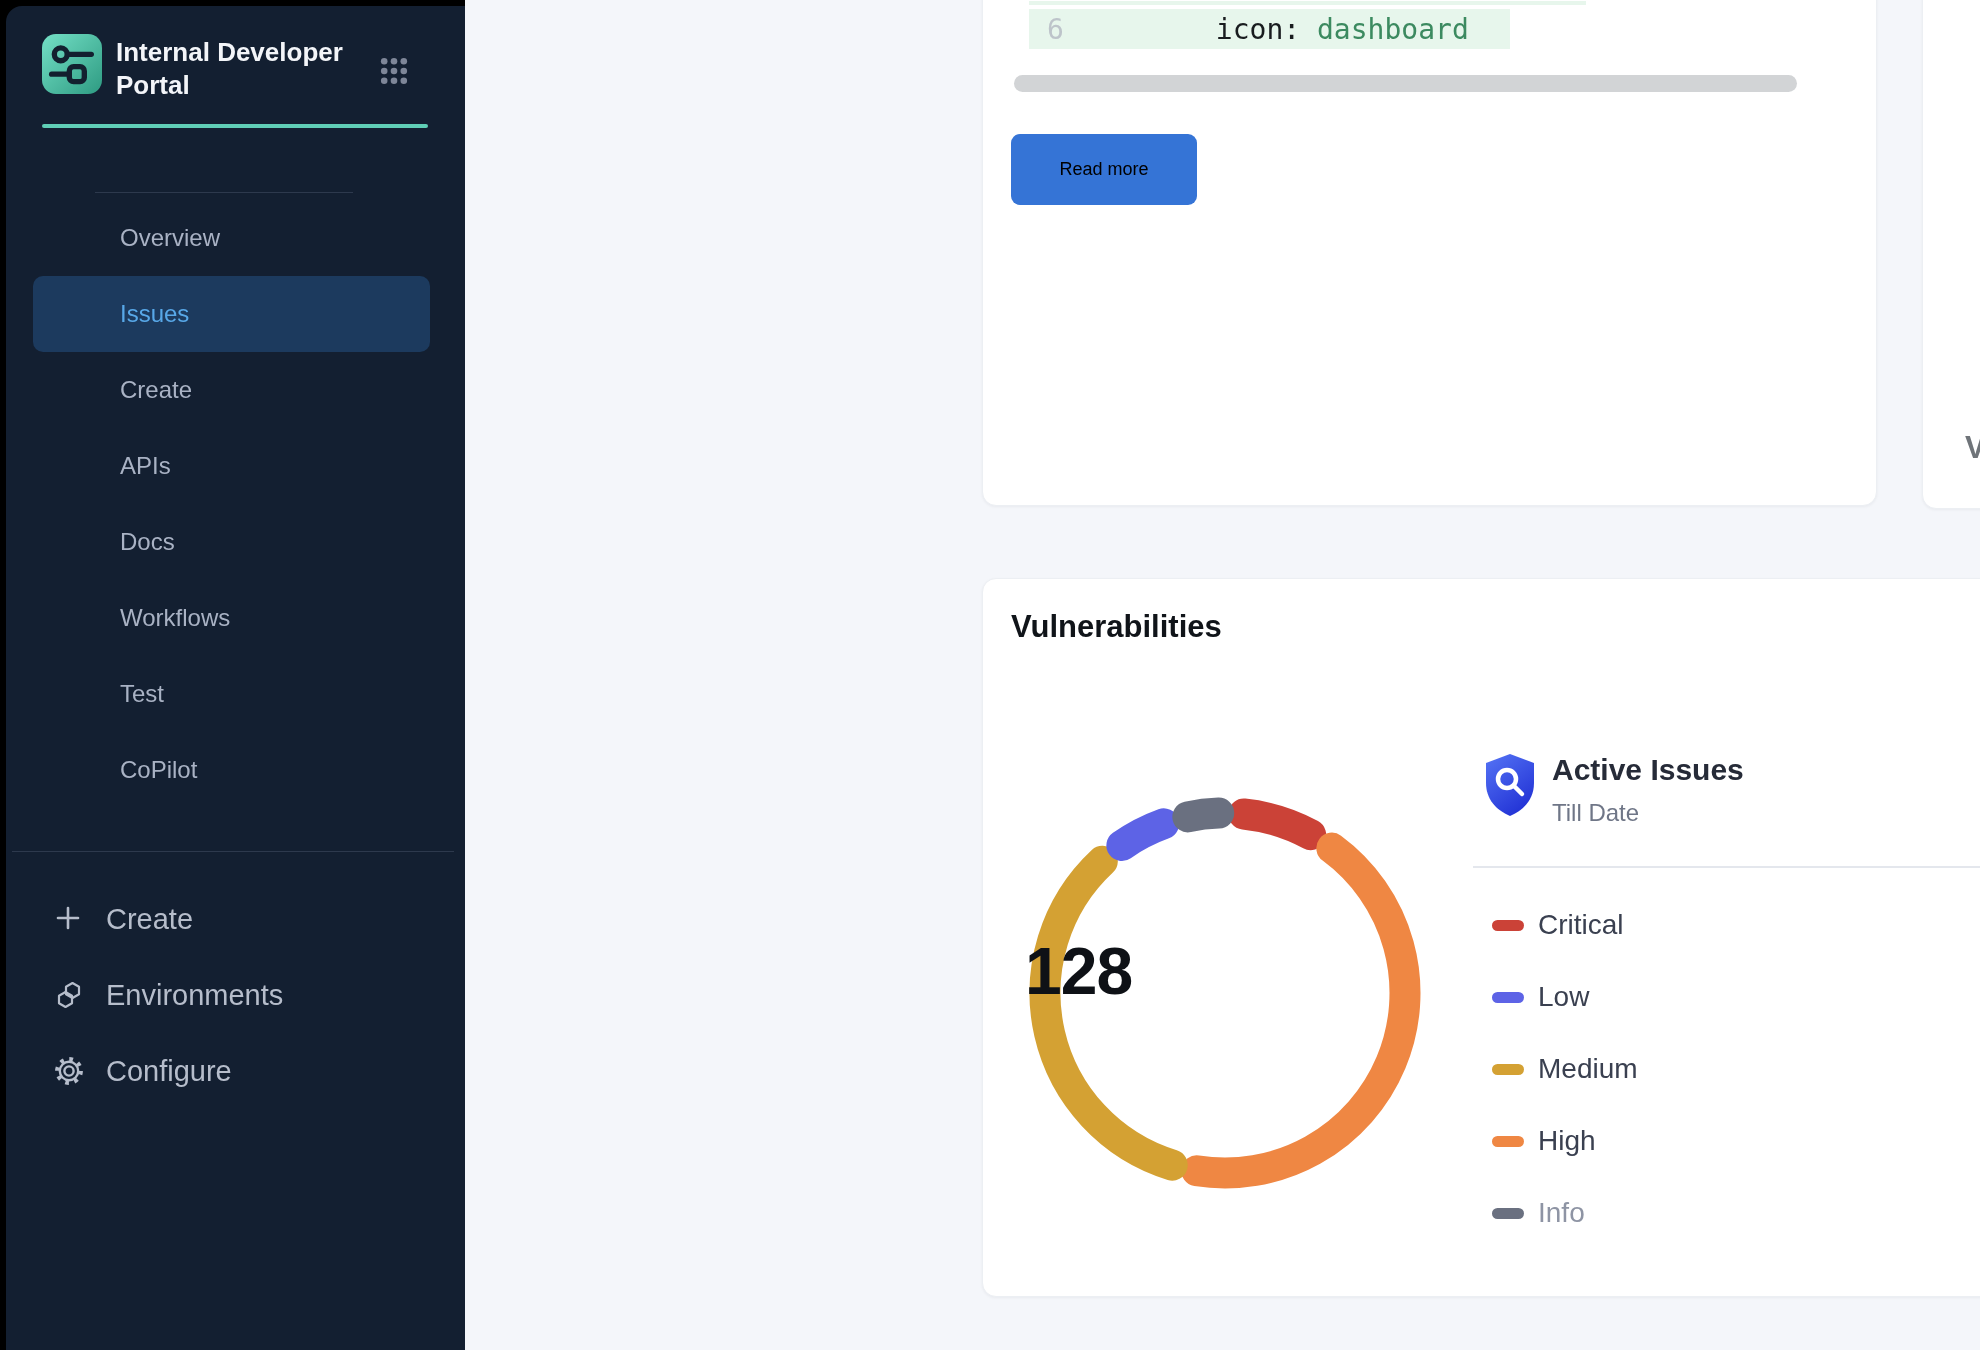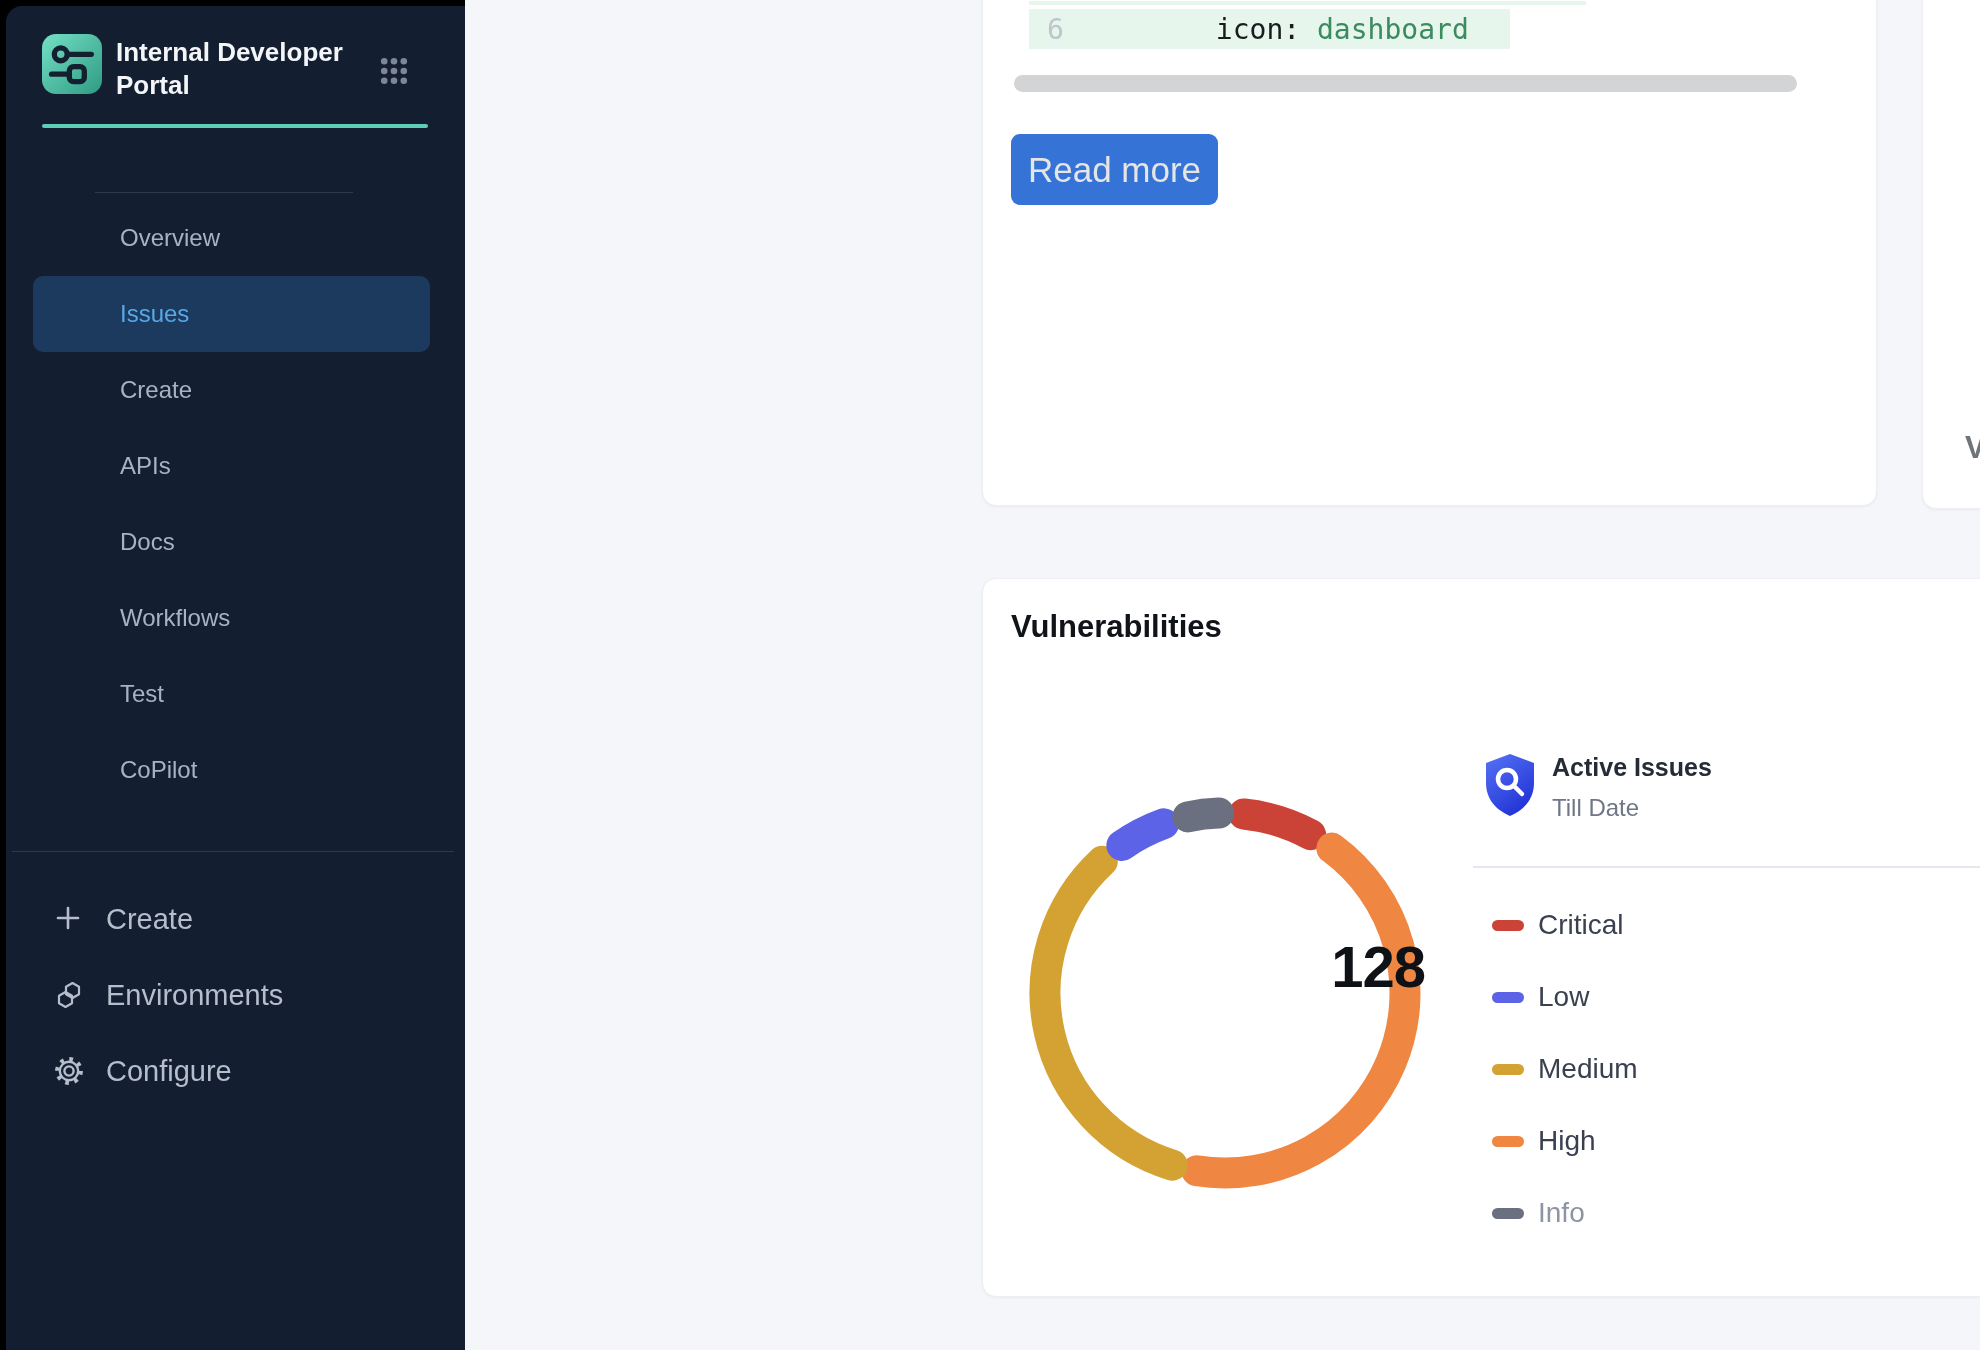--- a/index.html
+++ b/index.html
@@ -59,44 +59,44 @@
     position: absolute; left: 46px; top: 34px; width: 481px; height: 40px;
     background: #e7f6ec; display: flex; align-items: center;
     font-family: "DejaVu Sans Mono", monospace; font-size: 28px;
   }
   .code-line .ln { margin-left: 18px; color: #bdc4ca; }
   .code-line .code { margin-left: 152px; white-space: pre; }
   .code-line .k { color: #191c1f; }
   .code-line .v { color: #3c8a60; }
   .hscrollbar { position: absolute; left: 31px; top: 100px; width: 783px; height: 17px; background: #d2d4d6; border-radius: 9px; cursor: pointer; }
   .btn-primary {
-    position: absolute; left: 28px; top: 159px; width: 207px; height: 71px;
-    background: #3574d6; color: #e5e5e5; border: none; border-radius: 9px;
+    position: absolute; left: 28px; top: 159px; width: 186px; height: 71px;
+    background: #3574d6; color: #000000; border: none; border-radius: 9px;
     font-family: "Liberation Sans", "DejaVu Sans", sans-serif;
-    font-size: 35px; font-weight: 500; cursor: pointer;
+    font-size: 18px; font-weight: 500; cursor: pointer;
   }
 
   
   .view-graph {
     position: absolute; left: 42px; top: 455px; display: flex; align-items: center; gap: 14px;
     font-size: 31px; font-weight: 700; color: #6f7479; cursor: pointer; text-decoration: none;
   }
 
   
   .vuln-title { position: absolute; left: 28px; top: 30px; font-size: 31px; font-weight: 700; color: #101419; }
   .donut-wrap { position: absolute; left: 42px; top: 214px; width: 400px; height: 400px; }
   .donut-wrap svg { position: absolute; inset: 0; }
-  .donut-value { position: absolute; left: 0; top: 140px; width: 100%; text-align: right; font-size: 58px; font-weight: 700; color: #0e1116; letter-spacing: -1px; }
+  .donut-value { position: absolute; left: 0; top: 140px; width: 100%; text-align: left; font-size: 66px; font-weight: 700; color: #0e1116; letter-spacing: -1px; }
   .donut-label { position: absolute; left: 0; top: 238px; width: 100%; text-align: center; font-size: 29px; color: #7c8496; }
 
   .vuln-right { position: absolute; left: 490px; top: 0; width: 828px; height: 100%; }
   .summary-row { position: absolute; left: 0; top: 172px; right: 0; display: flex; align-items: flex-start; }
   .shield { margin-left: 8px; width: 58px; height: 68px; flex: 0 0 58px; }
   .summary-text { margin-left: 13px; display: flex; flex-direction: column; }
-  .summary-title { font-size: 25px; font-weight: 600; color: #262b38; margin-top: 2px; }
+  .summary-title { font-size: 30px; font-weight: 600; color: #262b38; margin-top: 2px; }
   .summary-sub { font-size: 24px; color: #6f7687; margin-top: 12px; }
   .summary-divider { position: absolute; left: 0; top: 287px; right: 0; height: 2px; background: #e4e7ed; }
   .legend { position: absolute; left: 0; top: 310px; right: 0; }
   .legend-row { height: 72px; display: flex; align-items: center; }
   .swatch { width: 32px; height: 11px; border-radius: 5.5px; margin-left: 19px; flex: 0 0 32px; }
   .legend-label { margin-left: 14px; font-size: 28px; color: #3a4050; }
   .legend-row.muted .legend-label { color: #8e94a4; }
 </style>
 </head>
 <body>

